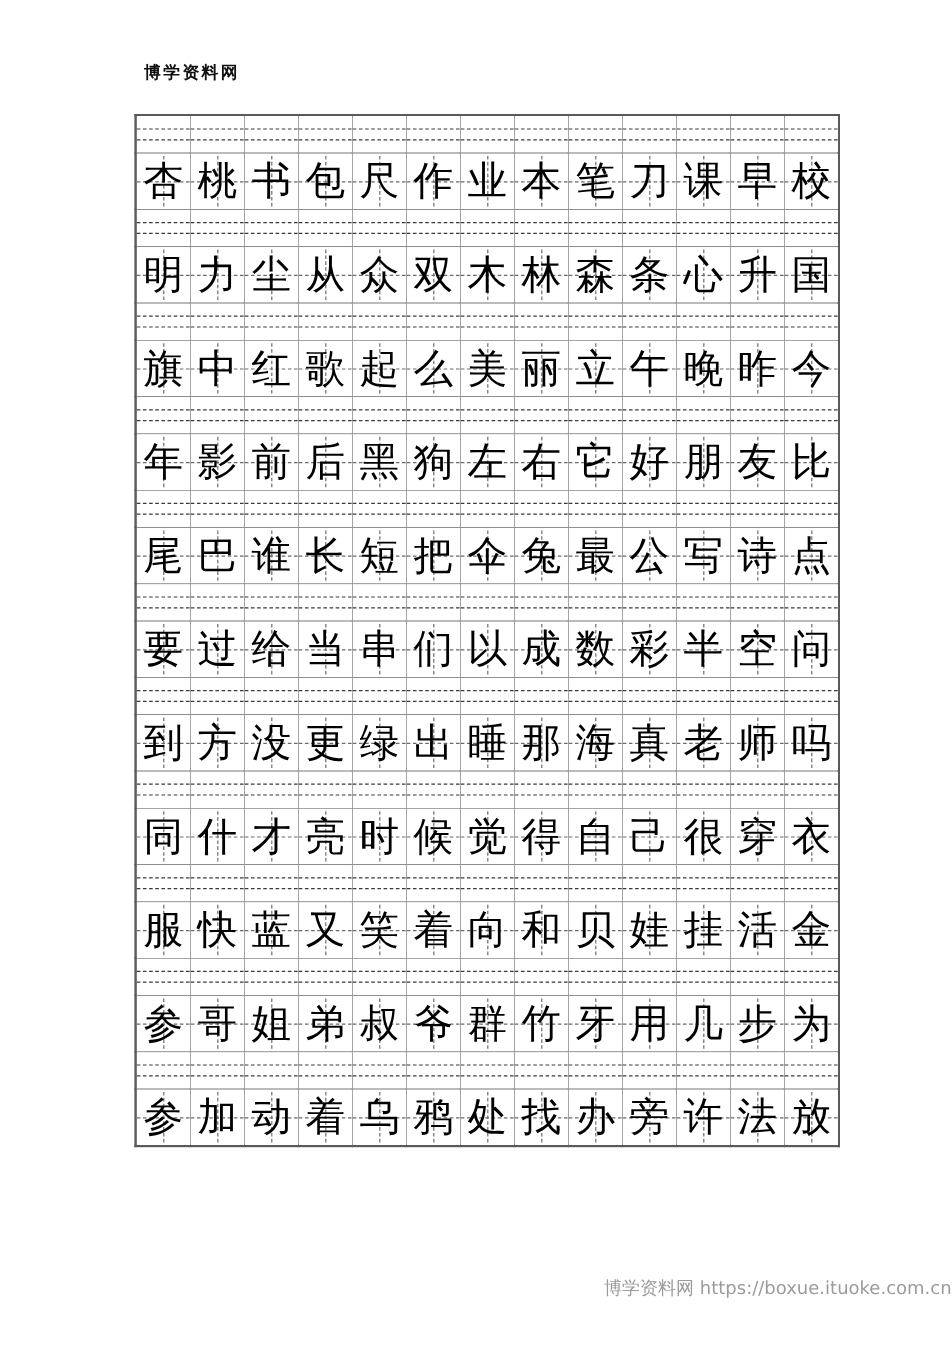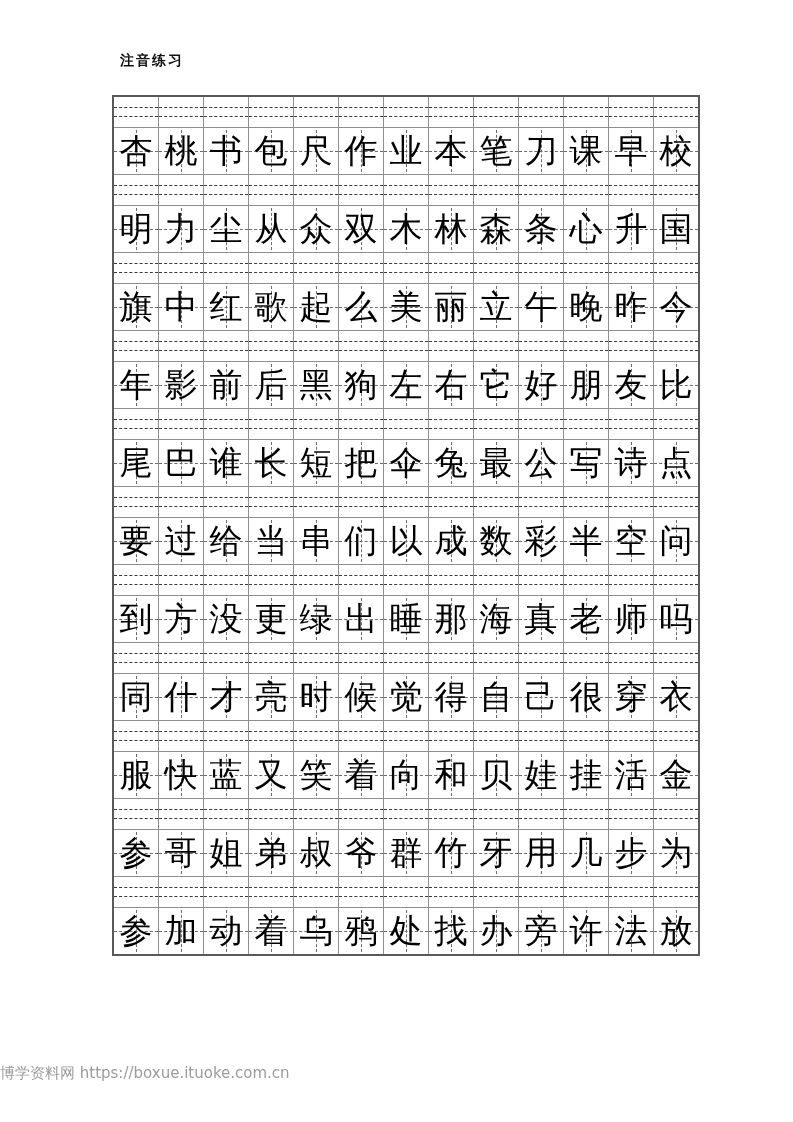--- a/index.html
+++ b/index.html
@@ -45,29 +45,29 @@
     content:""; position:absolute; left:0; right:0; top:50%;
     border-top:1px dashed #6b6b6b;
   }
   span.char {
     position:relative; z-index:1;
     font-size:33px; line-height:46px; color:#000;
     font-family:"DejaVu Serif", serif;
   }
   .footer {
     position:absolute; left:0; right:0; top:1064px;
-    text-align:left;
+    text-align:right;
     font-size:15px; color:#9b9b9b;
     font-family:"DejaVu Sans", sans-serif;
   }
 </style>
 </head>
 <body>
 
-<div class="title">注音练习</div>
+<div class="title">博学资料网</div>
 
 <table class="grid">
   <tbody>
       <tr>
         <td class="pinyin-cell"></td>
         <td class="pinyin-cell"></td>
         <td class="pinyin-cell"></td>
         <td class="pinyin-cell"></td>
         <td class="pinyin-cell"></td>
         <td class="pinyin-cell"></td>

